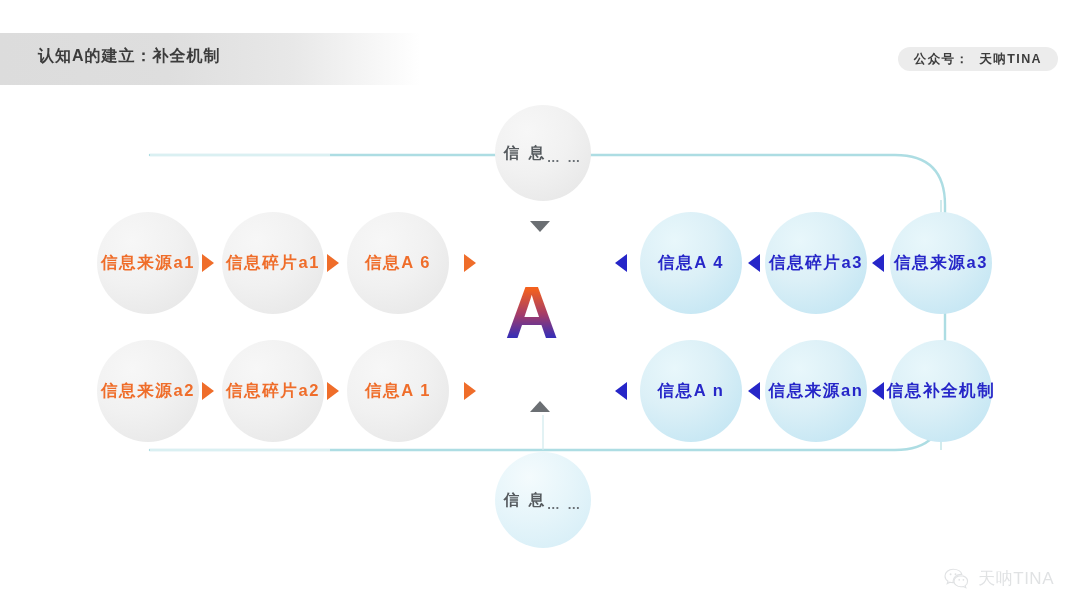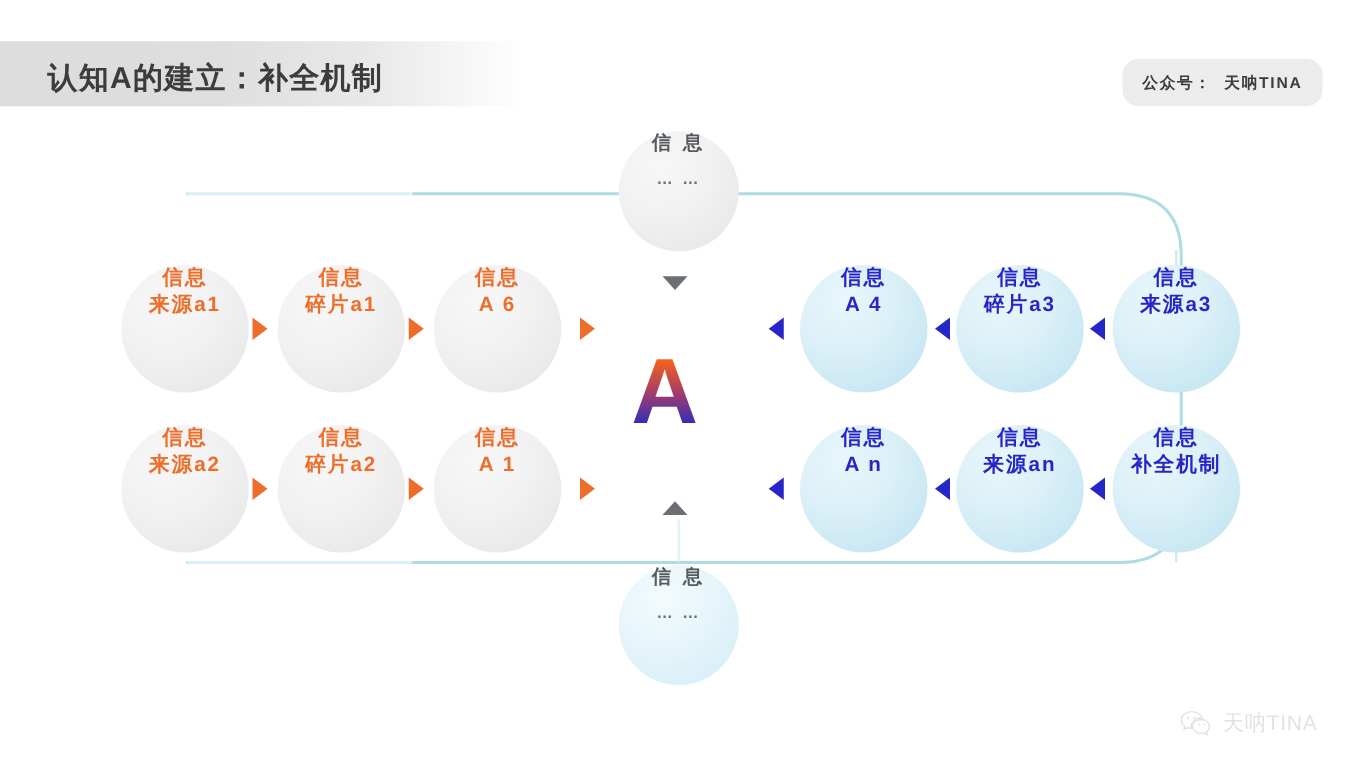--- a/index.html
+++ b/index.html
@@ -21,32 +21,32 @@
     left: 0;
     top: 33px;
     width: 420px;
     height: 52px;
     background: linear-gradient(to right, #dcdcdc 0%, #dedede 40%, #e8e8e8 70%, rgba(255,255,255,0) 100%);
   }
   .header-title {
     position: absolute;
     left: 38px;
     top: 46px;
-    font-size: 24px;
+    font-size: 16px;
     font-weight: bold;
     color: #3c3c3c;
     letter-spacing: 1px;
     white-space: nowrap;
   }
 
   .account-badge {
     position: absolute;
     right: 22px;
     top: 47px;
-    height: 38px;
+    height: 24px;
     padding: 0 16px;
     border-radius: 13px;
     background: #ececec;
     display: flex;
     align-items: center;
     gap: 10px;
   }
   .account-badge span {
     font-size: 12.5px;
     font-weight: bold;
@@ -63,23 +63,23 @@
     width: 1080px;
     height: 608px;
     pointer-events: none;
   }
 
   
   .node {
     position: absolute;
     border-radius: 50%;
     display: flex;
-    flex-direction: column;
+    flex-direction: row;
     align-items: center;
-    justify-content: flex-start;
+    justify-content: center;
     text-align: center;
     line-height: 1.32;
     white-space: nowrap;
   }
   .node-gray {
     background: radial-gradient(circle at 34% 28%, #f7f7f7 0%, #f1f1f1 45%, #e4e4e4 100%);
   }
   .node-blue {
     background: radial-gradient(circle at 34% 28%, #e8f7fb 0%, #dcf0f7 40%, #c9e8f4 75%, #bfe2f0 100%);
   }

